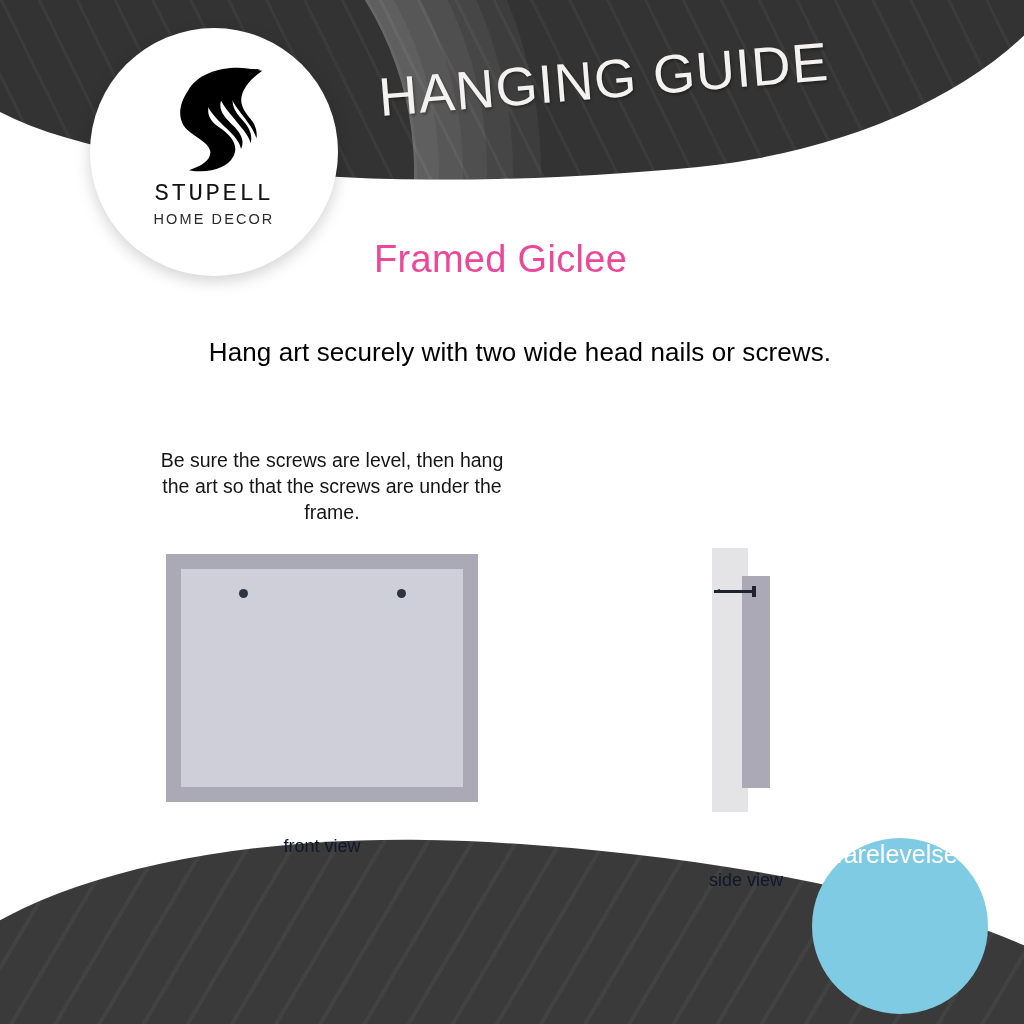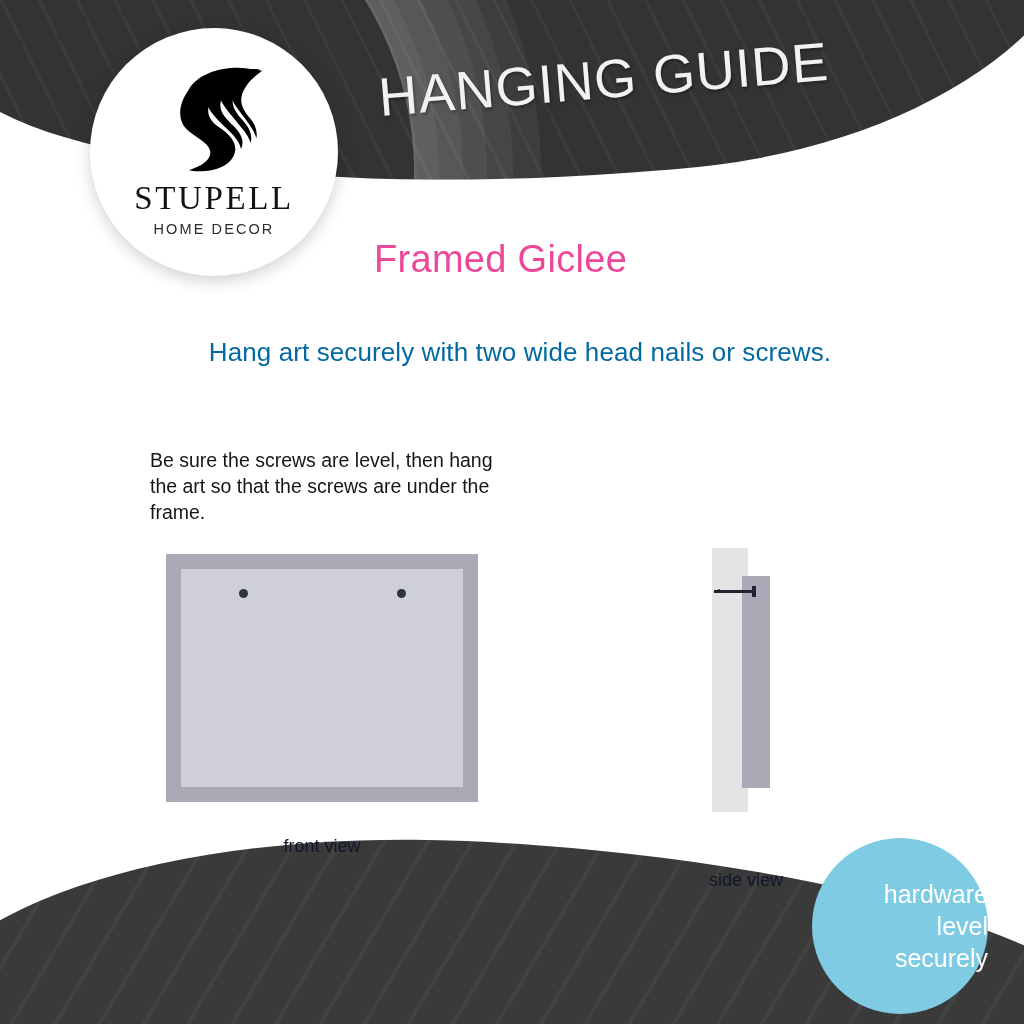--- a/index.html
+++ b/index.html
@@ -115,25 +115,25 @@
     box-shadow: 0 5px 16px rgba(0,0,0,0.18);
     display: flex;
     flex-direction: column;
     align-items: center;
     justify-content: flex-start;
     padding-top: 34px;
     box-sizing: border-box;
   }
   .logo-mark { width: 116px; height: 112px; display: block; }
   .logo-name {
-    font-size: 33px;
+    font-size: 24px;
     letter-spacing: 2.6px;
     color: #111111;
     margin-top: 6px;
-    font-family: Liberation Serif, serif;
+    font-family: Liberation Mono, monospace;
   }
   .logo-sub {
     font-size: 14.5px;
     letter-spacing: 2.1px;
     color: #2b2b2b;
     margin-top: 4px;
   }
 
   
   .header-title {
@@ -160,28 +160,29 @@
   }
 
   
   .main-instruction {
     position: absolute;
     left: 0;
     right: 0;
     top: 337px;
     text-align: center;
     font-size: 26px;
-    color: #0369a1;
+    color: #000000;
     letter-spacing: .1px;
     padding-left: 16px;
   }
 
   
   .caption {
     position: absolute;
+    text-align: center;
     font-size: 19.5px;
     line-height: 26px;
     color: #161616;
   }
   .caption-left  { left: 150px; top: 447px; width: 364px; }
   .caption-right { left: 596px; top: 450px; width: 296px; }
 
   
   .front-view {
     position: absolute;
@@ -280,22 +281,21 @@
   
   .hf-badge {
     position: absolute;
     left: 812px;
     top: 838px;
     width: 176px;
     height: 176px;
     border-radius: 50%;
     background: #7ecbe3;
     display: flex;
-    flex-direction: column;
-    align-items: flex-end;
+    align-items: flex-start;
     justify-content: center;
     color: #ffffff;
     font-size: 25px;
     line-height: 32px;
     text-align: center;
   }
 </style>
 </head>
 <body>
 

